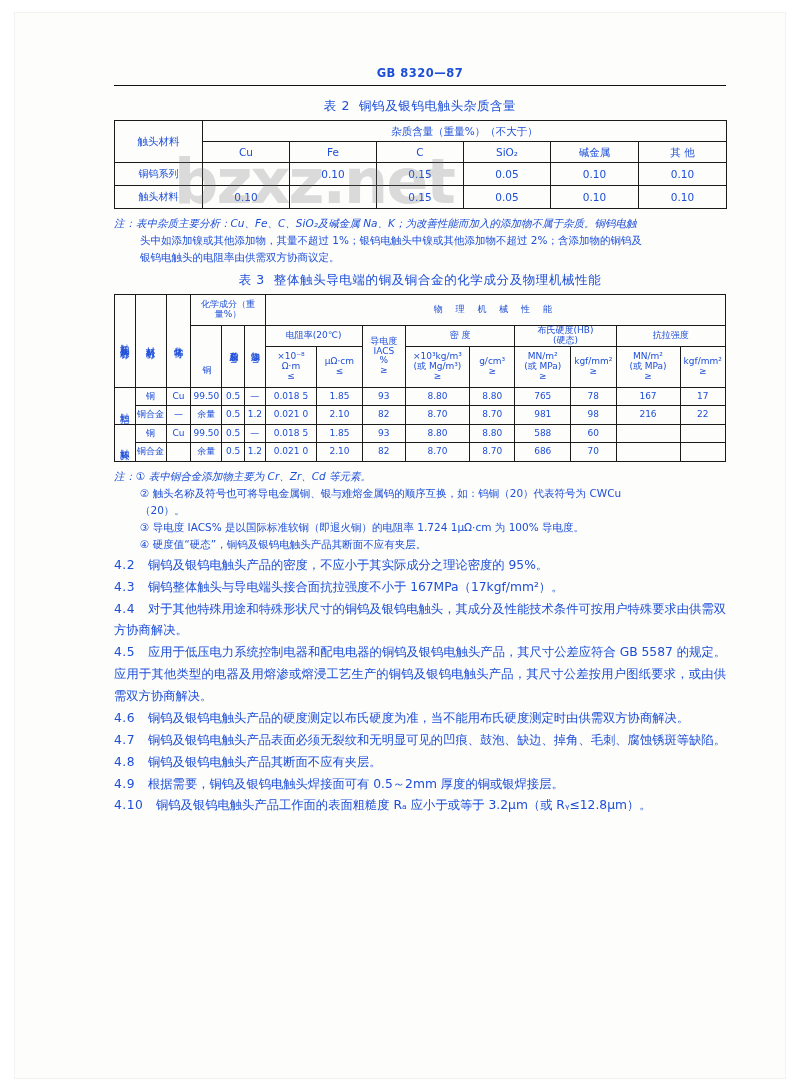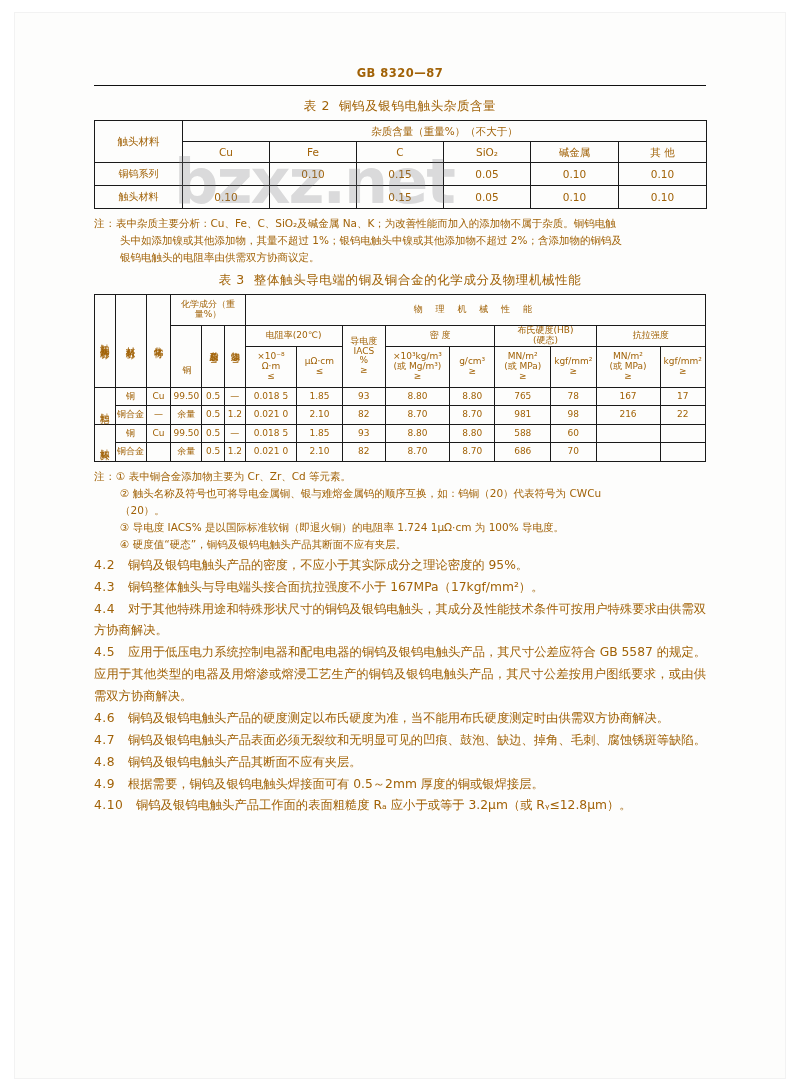--- a/index.html
+++ b/index.html
@@ -23,24 +23,24 @@
     position: absolute;
     left: 14px;
     top: 12px;
     width: 772px;
     height: 1067px;
     background: #fdfdfc;
     box-shadow: inset 0 0 0 1px #f2f2f2;
   }
   .content {
     position: absolute;
-    left: 80px;
+    left: 100px;
     top: 52px;
     width: 612px;
-    color: #a16207;
+    color: #1d4ed8;
   }
 
   
   .watermark {
     position: absolute;
     left: 160px;
     top: 128px;
     width: 440px;
     height: 84px;
     z-index: 3;
@@ -127,21 +127,21 @@
   
   .note {
     font-size: 10.5px;
     line-height: 1.62;
     margin-top: 6px;
     text-align: justify;
   }
   .note .lead { letter-spacing: 0.5px; }
   .note p { margin: 0; }
   .note .ind { text-indent: 0; padding-left: 26px; }
-  .note .hang { padding-left: 26px; text-indent: -26px; }
+  .note .hang { padding-left: 26px; text-indent: -26px; font-style: italic; }
 
   
   .clauses {
     margin-top: 2px;
     font-size: 12.3px;
     line-height: 1.78;
   }
   .clause {
     display: block;
     text-align: justify;

